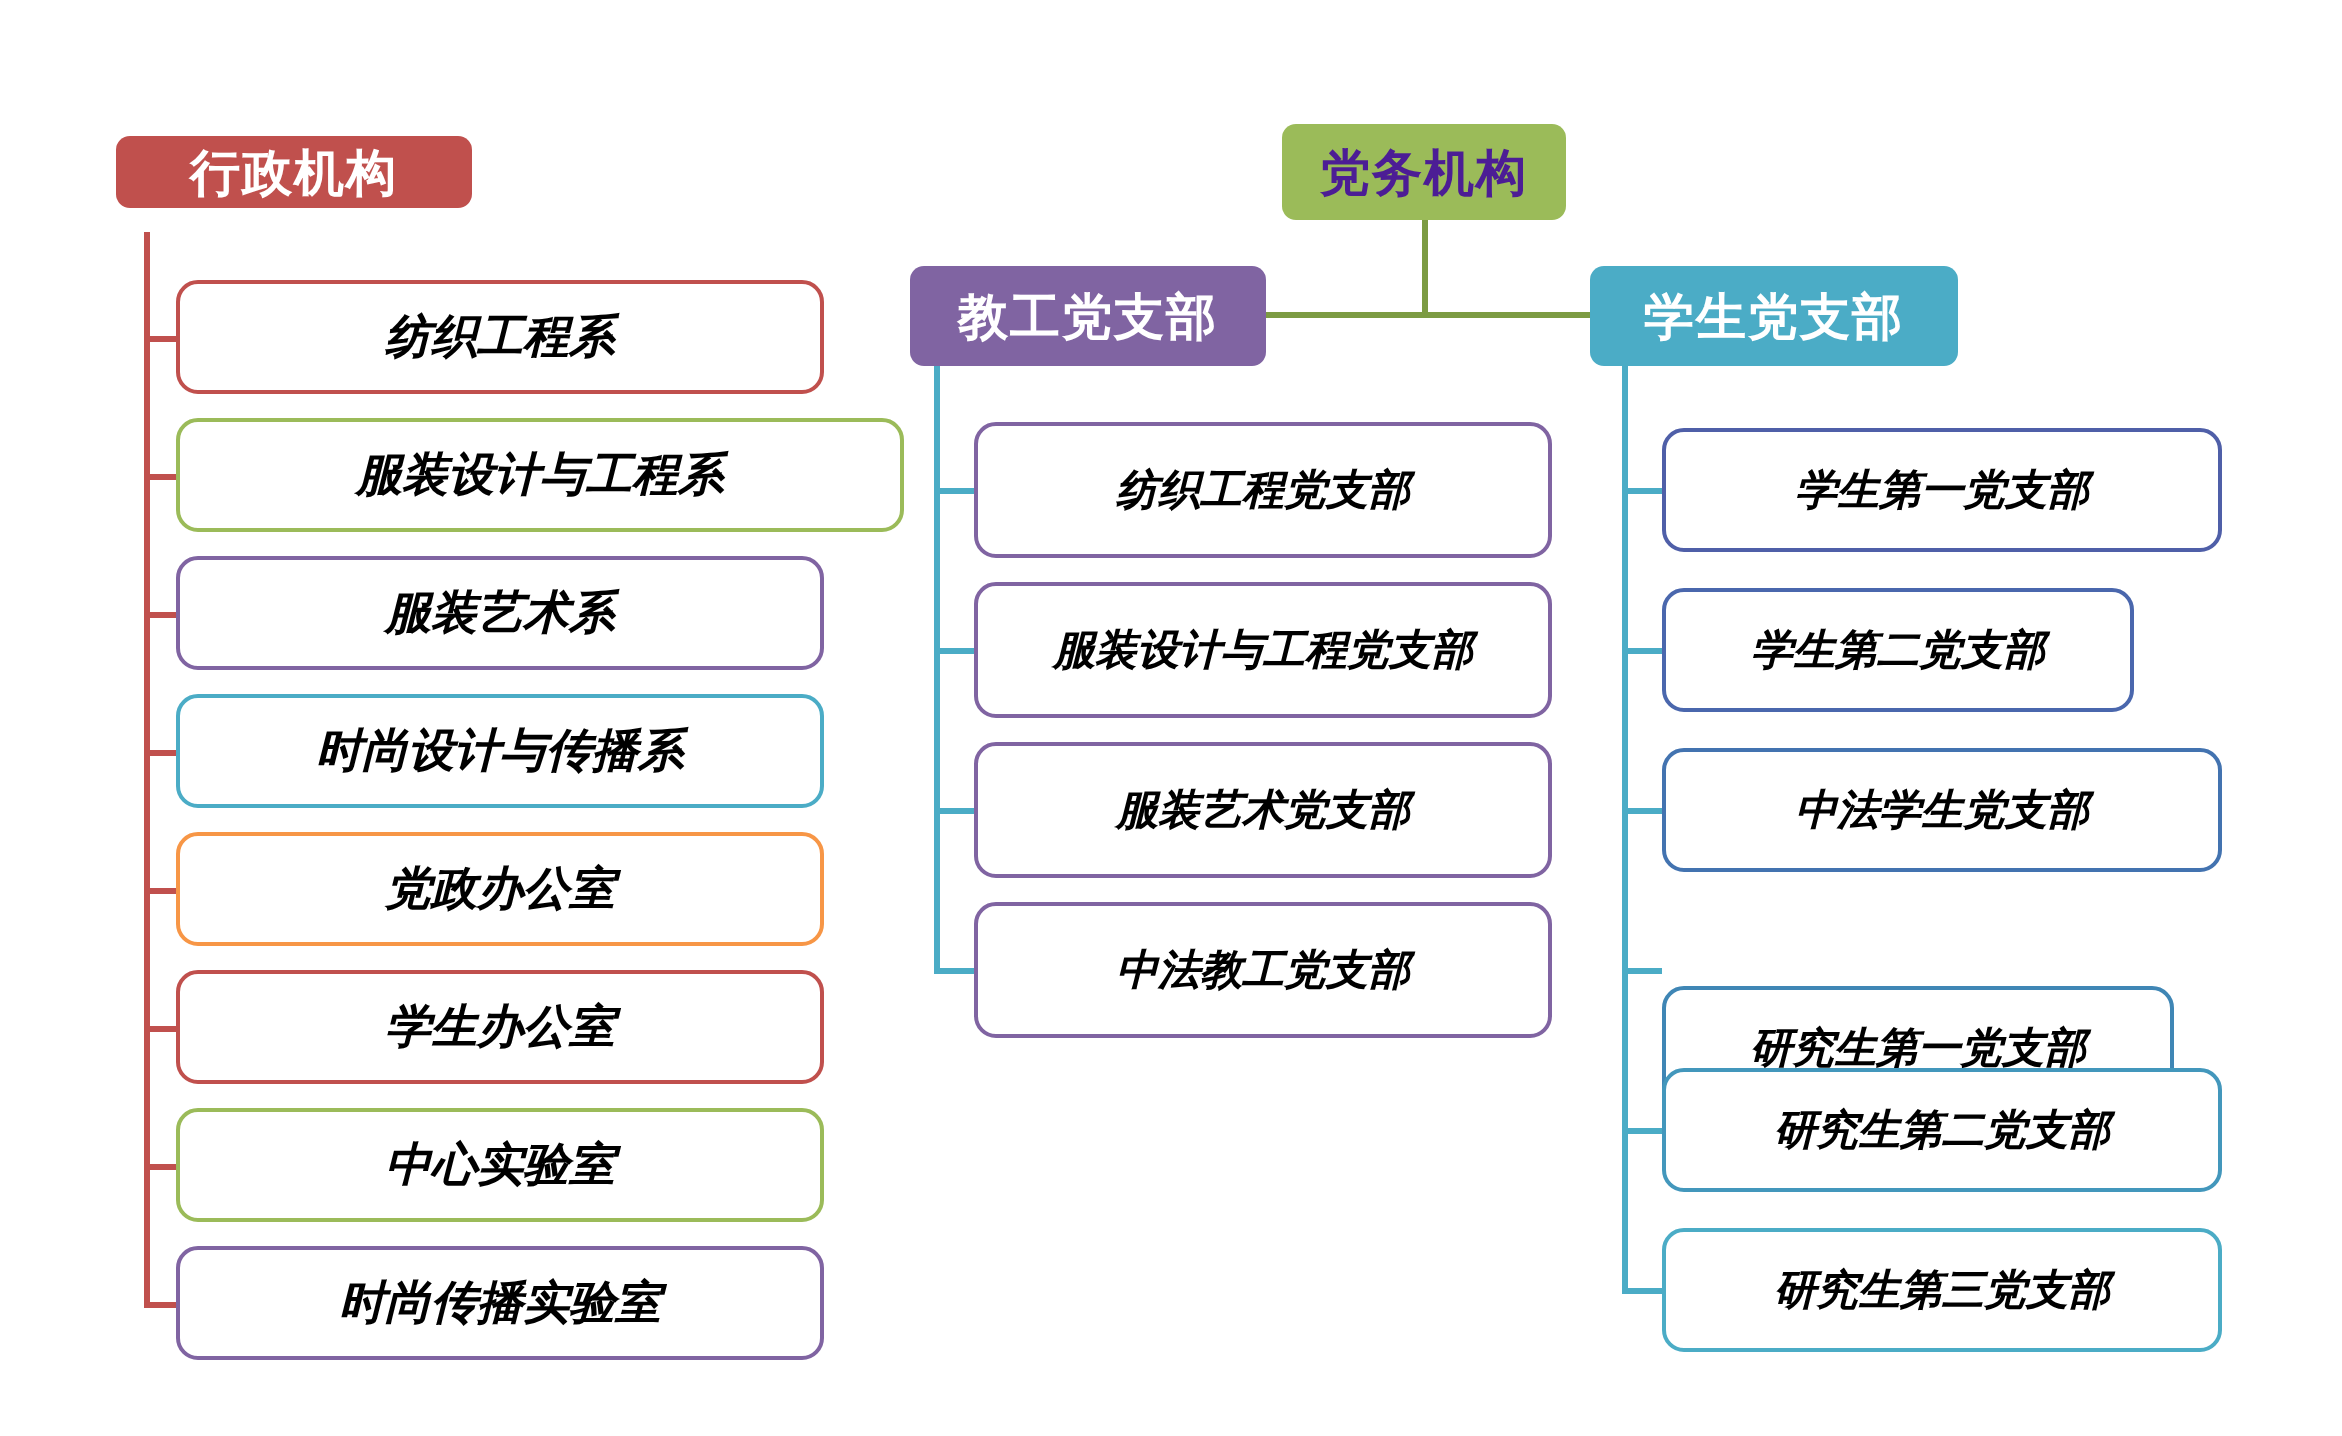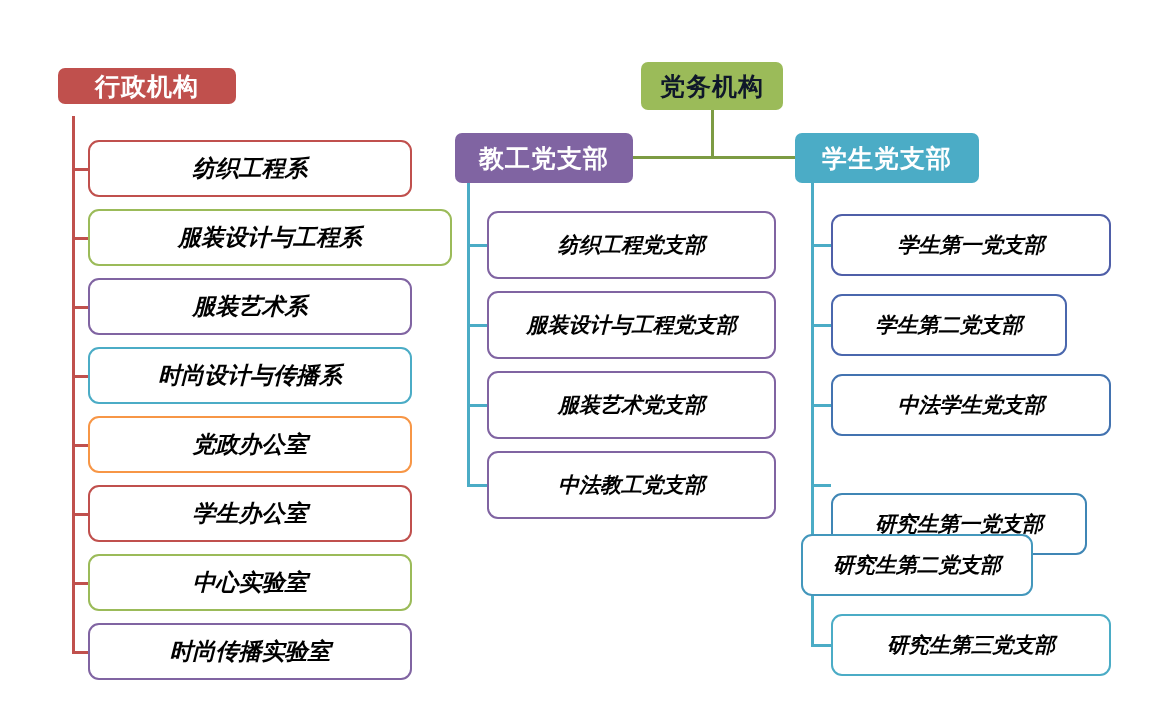--- a/index.html
+++ b/index.html
@@ -100,21 +100,21 @@
     </div>
     <div class="conn conn-v" style="left: 72px; top: 116px; height: 537.5px; background: rgb(192, 80, 77);"></div>
     <div class="conn conn-h" style="left: 72px; top: 167.5px; width: 16px; background: rgb(192, 80, 77);"></div>
     <div class="conn conn-h" style="left: 72px; top: 236.5px; width: 16px; background: rgb(192, 80, 77);"></div>
     <div class="conn conn-h" style="left: 72px; top: 305.5px; width: 16px; background: rgb(192, 80, 77);"></div>
     <div class="conn conn-h" style="left: 72px; top: 374.5px; width: 16px; background: rgb(192, 80, 77);"></div>
     <div class="conn conn-h" style="left: 72px; top: 443.5px; width: 16px; background: rgb(192, 80, 77);"></div>
     <div class="conn conn-h" style="left: 72px; top: 512.5px; width: 16px; background: rgb(192, 80, 77);"></div>
     <div class="conn conn-h" style="left: 72px; top: 581.5px; width: 16px; background: rgb(192, 80, 77);"></div>
     <div class="conn conn-h" style="left: 72px; top: 650.5px; width: 16px; background: rgb(192, 80, 77);"></div>
-    <div class="hdr" style="left: 641px; top: 62px; width: 142px; height: 48px; background: rgb(155, 187, 89); color: #0f172a;">
+    <div class="hdr" style="left: 641px; top: 62px; width: 142px; height: 48px; background: rgb(155, 187, 89); color: #4c1d95;">
       <span>党务机构</span>
     </div>
     <div class="hdr" style="left: 455px; top: 133px; width: 178px; height: 50px; background: rgb(128, 100, 162); color: rgb(255, 255, 255);">
       <span>教工党支部</span>
     </div>
     <div class="hdr" style="left: 795px; top: 133px; width: 184px; height: 50px; background: rgb(75, 172, 198); color: rgb(255, 255, 255);">
       <span>学生党支部</span>
     </div>
     <div class="conn conn-v" style="left: 711px; top: 110px; height: 49px; background: rgb(124, 155, 67);"></div>
     <div class="conn conn-h" style="left: 633px; top: 156px; width: 162px; background: rgb(124, 155, 67);"></div>
@@ -140,21 +140,21 @@
     </div>
     <div class="leaf leaf-right" style="left: 831px; top: 294px; width: 236px; height: 62px; border-color: rgb(74, 103, 173);">
       <span>学生第二党支部</span>
     </div>
     <div class="leaf leaf-right" style="left: 831px; top: 374px; width: 280px; height: 62px; border-color: rgb(67, 115, 176);">
       <span>中法学生党支部</span>
     </div>
     <div class="leaf leaf-right" style="left: 831px; top: 454px; width: 256px; height: 62px; border-color: rgb(63, 134, 181); margin-top: 39px;">
       <span>研究生第一党支部</span>
     </div>
-    <div class="leaf leaf-right" style="left: 801px; top: 534px; width: 232px; height: 62px; border-color: rgb(67, 151, 188);">
+    <div class="leaf leaf-right" style="left: 831px; top: 534px; width: 280px; height: 62px; border-color: rgb(67, 151, 188);">
       <span>研究生第二党支部</span>
     </div>
     <div class="leaf leaf-right" style="left: 831px; top: 614px; width: 280px; height: 62px; border-color: rgb(75, 172, 198);">
       <span>研究生第三党支部</span>
     </div>
     <div class="conn conn-v" style="left: 811px; top: 183px; height: 464px; background: rgb(75, 172, 198);"></div>
     <div class="conn conn-h" style="left: 811px; top: 244px; width: 20px; background: rgb(75, 172, 198);"></div>
     <div class="conn conn-h" style="left: 811px; top: 324px; width: 20px; background: rgb(75, 172, 198);"></div>
     <div class="conn conn-h" style="left: 811px; top: 404px; width: 20px; background: rgb(75, 172, 198);"></div>
     <div class="conn conn-h" style="left: 811px; top: 484px; width: 20px; background: rgb(75, 172, 198);"></div>

